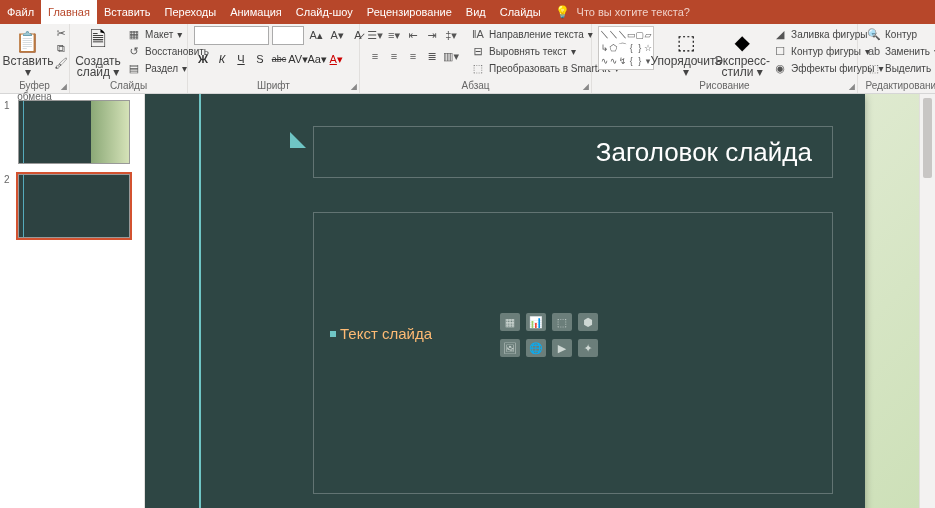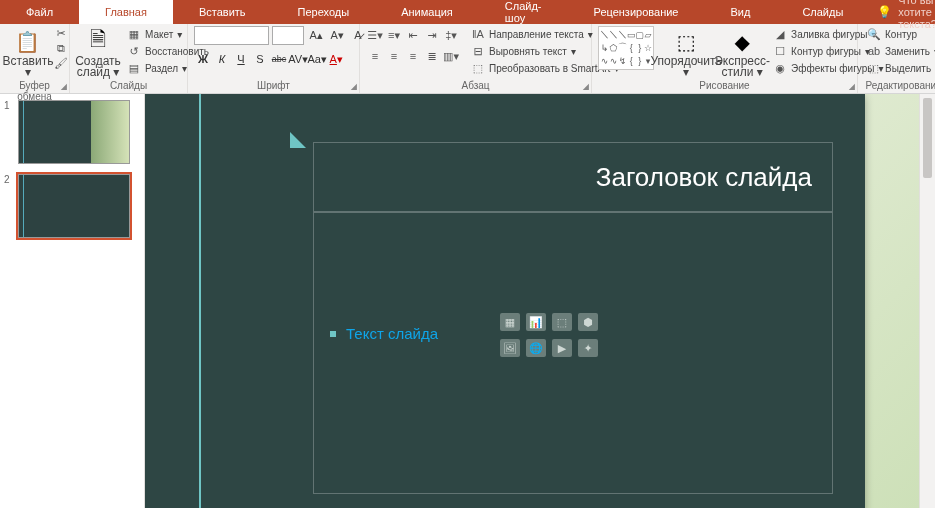--- a/index.html
+++ b/index.html
@@ -1,20 +1,20 @@
 <!DOCTYPE html>
 <html><head>
 <meta charset="utf-8">
 <style>
 * { margin: 0; padding: 0; box-sizing: border-box; font-family: "Segoe UI", Arial, sans-serif; }
 body { width: 935px; height: 508px; overflow: hidden; background: #fff; font-size: 11px; }
 
 
 .tabs { background: #b7472a; height: 24px; display: flex; align-items: stretch; color: #fff; font-size: 11px; }
-.tab { padding: 0 26px; display: flex; align-items: center; cursor: pointer; }
+.tab { padding: 0 7px; display: flex; align-items: center; cursor: pointer; }
 .tab.active { background: #fff; color: #b7472a; }
 .tell-me { display: flex; align-items: center; gap: 6px; margin-left: 8px; color: #f0d0c8; }
 .tell-me .bulb { font-size: 12px; }
 
 
 .ribbon { height: 70px; background: #f3f2f1; border-bottom: 1px solid #d6d6d6; display: flex; }
 .group { border-right: 1px solid #e1dfdd; padding: 2px 6px 0 6px; display: flex; flex-direction: column; justify-content: space-between; position: relative; }
 .group-label { text-align: center; font-size: 10px; color: #666; padding-bottom: 2px; }
 .group-body { display: flex; gap: 4px; flex: 1; align-items: flex-start; }
 .launcher { position: absolute; right: 2px; bottom: 2px; font-size: 8px; color: #888; cursor: pointer; }
@@ -49,24 +49,24 @@
 .thumb-num { width: 10px; font-size: 10px; color: #666; }
 .thumb { width: 112px; height: 64px; background: #2d4241; position: relative; border: 1px solid #999; }
 .thumb.selected { outline: 2px solid #d35230; }
 .thumb .accent { position: absolute; left: 4px; top: 0; bottom: 0; width: 1px; background: #5ab; }
 .thumb.t1 { background: linear-gradient(90deg, #2d4241 0%, #2d4241 65%, #8aa876 65%, #d5e2b8 100%); }
 
 .editor { flex: 1; background: linear-gradient(135deg, #f8faf2 0%, #e8efdc 40%, #cde0b8 100%); display: flex; align-items: flex-start; justify-content: flex-start; overflow: hidden; position: relative; }
 .slide { width: 720px; height: 440px; background: #2e4644; position: relative; margin-left: 0; margin-top: 0; box-shadow: 0 2px 8px rgba(0,0,0,0.3); }
 .slide .vline { position: absolute; left: 54px; top: 0; bottom: 0; width: 2px; background: #6fc5c5; }
 .slide .corner { position: absolute; left: 145px; top: 38px; width: 0; height: 0; border-left: 8px solid #6fc5c5; border-bottom: 8px solid #6fc5c5; border-top: 8px solid transparent; border-right: 8px solid transparent; transform: rotate(0deg); }
-.slide .title-ph { position: absolute; left: 168px; top: 48px; right: 32px; height: 70px; border: 1px solid rgba(255,255,255,0.25); display: flex; align-items: center; justify-content: flex-end; padding: 0 20px; }
+.slide .title-ph { position: absolute; left: 168px; top: 32px; right: 32px; height: 52px; border: 1px solid rgba(255,255,255,0.25); display: flex; align-items: center; justify-content: flex-end; padding: 0 20px; }
 .slide .title-ph span { color: #fff; font-size: 26px; font-weight: 300; }
 .slide .body-ph { position: absolute; left: 168px; top: 118px; right: 32px; bottom: 40px; border: 1px solid rgba(255,255,255,0.25); padding: 16px; }
-.body-text { display: flex; align-items: center; gap: 10px; color: #0ea5e9; font-size: 15px; position: absolute; left: 16px; top: 112px; }
+.body-text { display: flex; align-items: center; gap: 4px; color: #fdba74; font-size: 15px; position: absolute; left: 16px; top: 112px; }
 .body-text .bullet { width: 6px; height: 6px; background: #6fc5c5; }
 .content-icons { position: absolute; left: 186px; top: 100px; display: grid; grid-template-columns: repeat(4, 22px); grid-template-rows: repeat(2, 22px); gap: 4px; }
 .content-icons .ci { width: 20px; height: 18px; background: rgba(200,210,205,0.4); border-radius: 2px; display: flex; align-items: center; justify-content: center; font-size: 11px; color: #cfd8d4; }
 
 .scrollbar-v { width: 16px; background: #f3f2f1; border-left: 1px solid #e1dfdd; position: relative; }
 .scrollbar-v .sthumb { position: absolute; top: 4px; left: 3px; right: 3px; height: 80px; background: #c8c6c4; border-radius: 2px; }
 </style>
 </head>
 <body>
 

